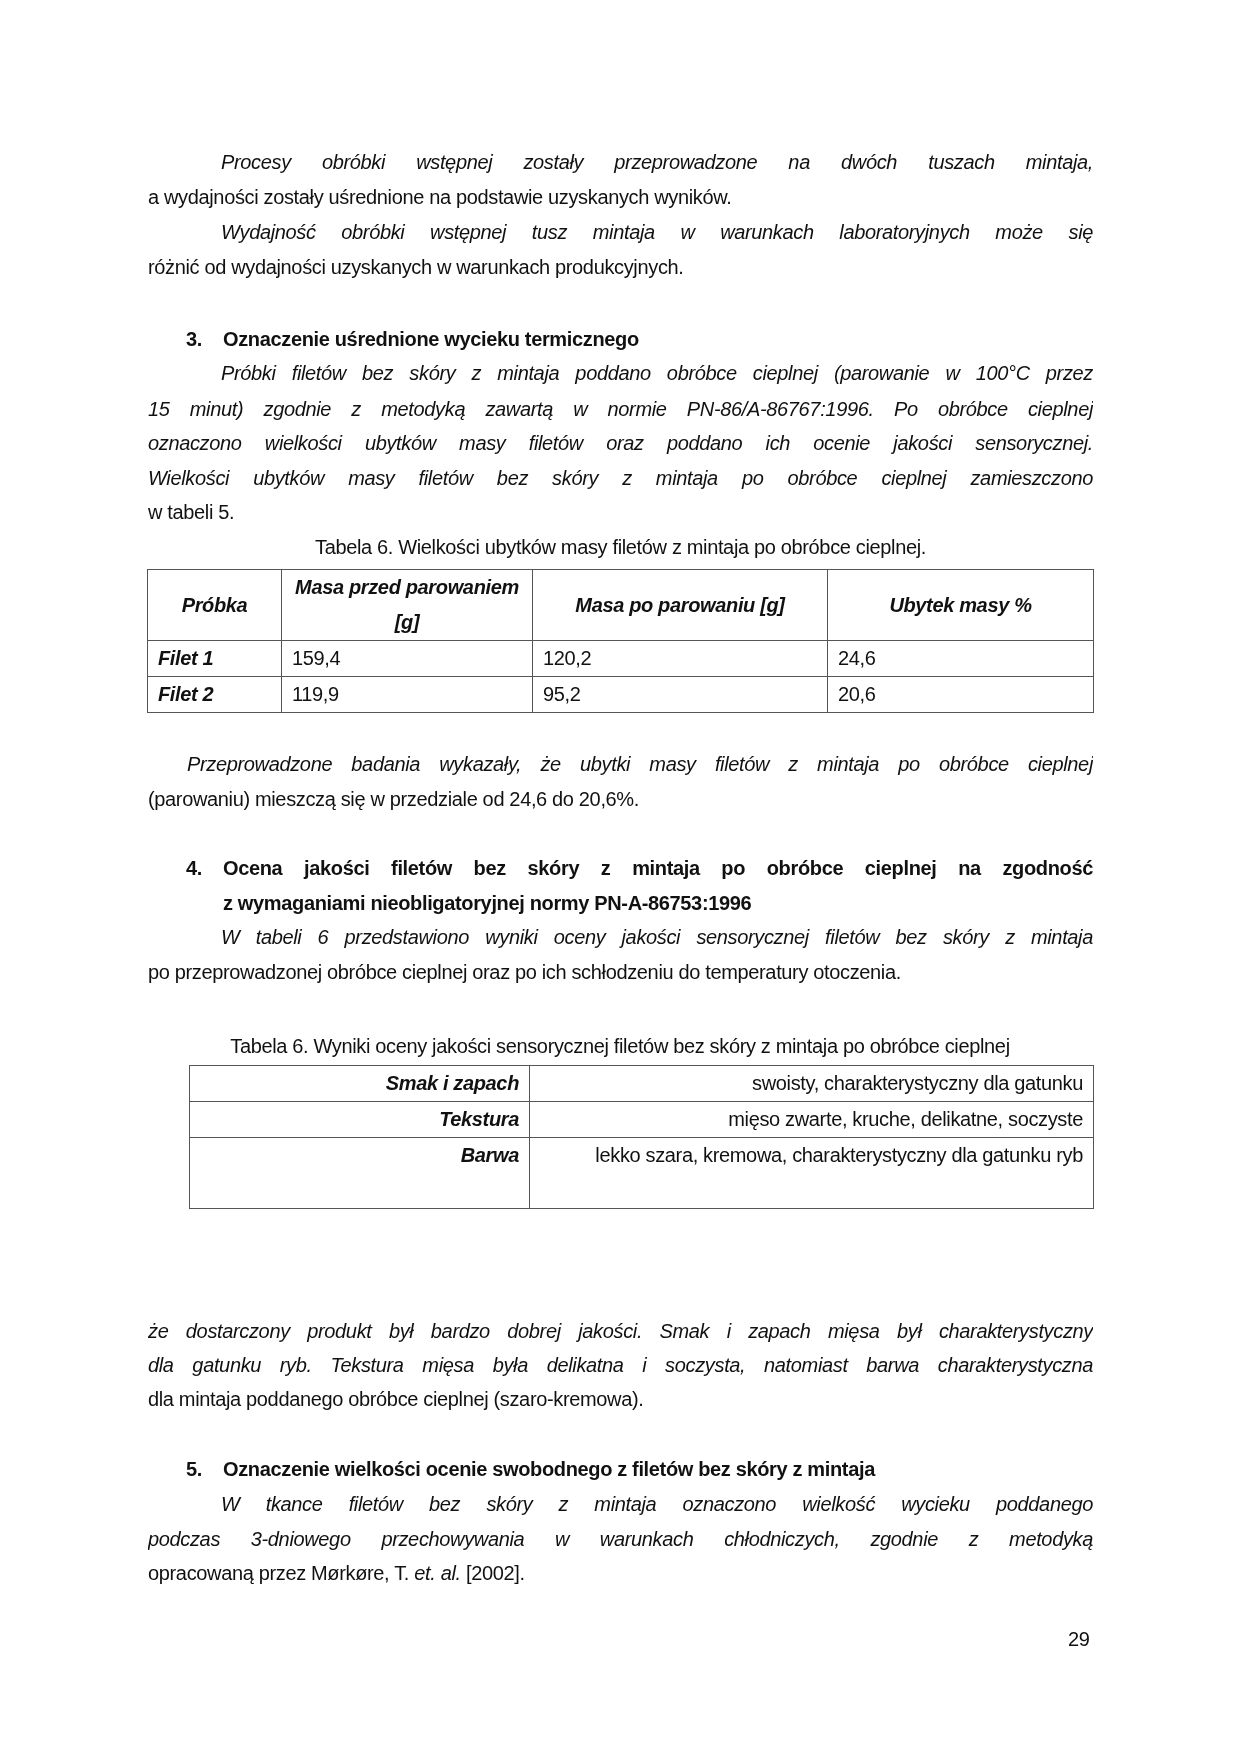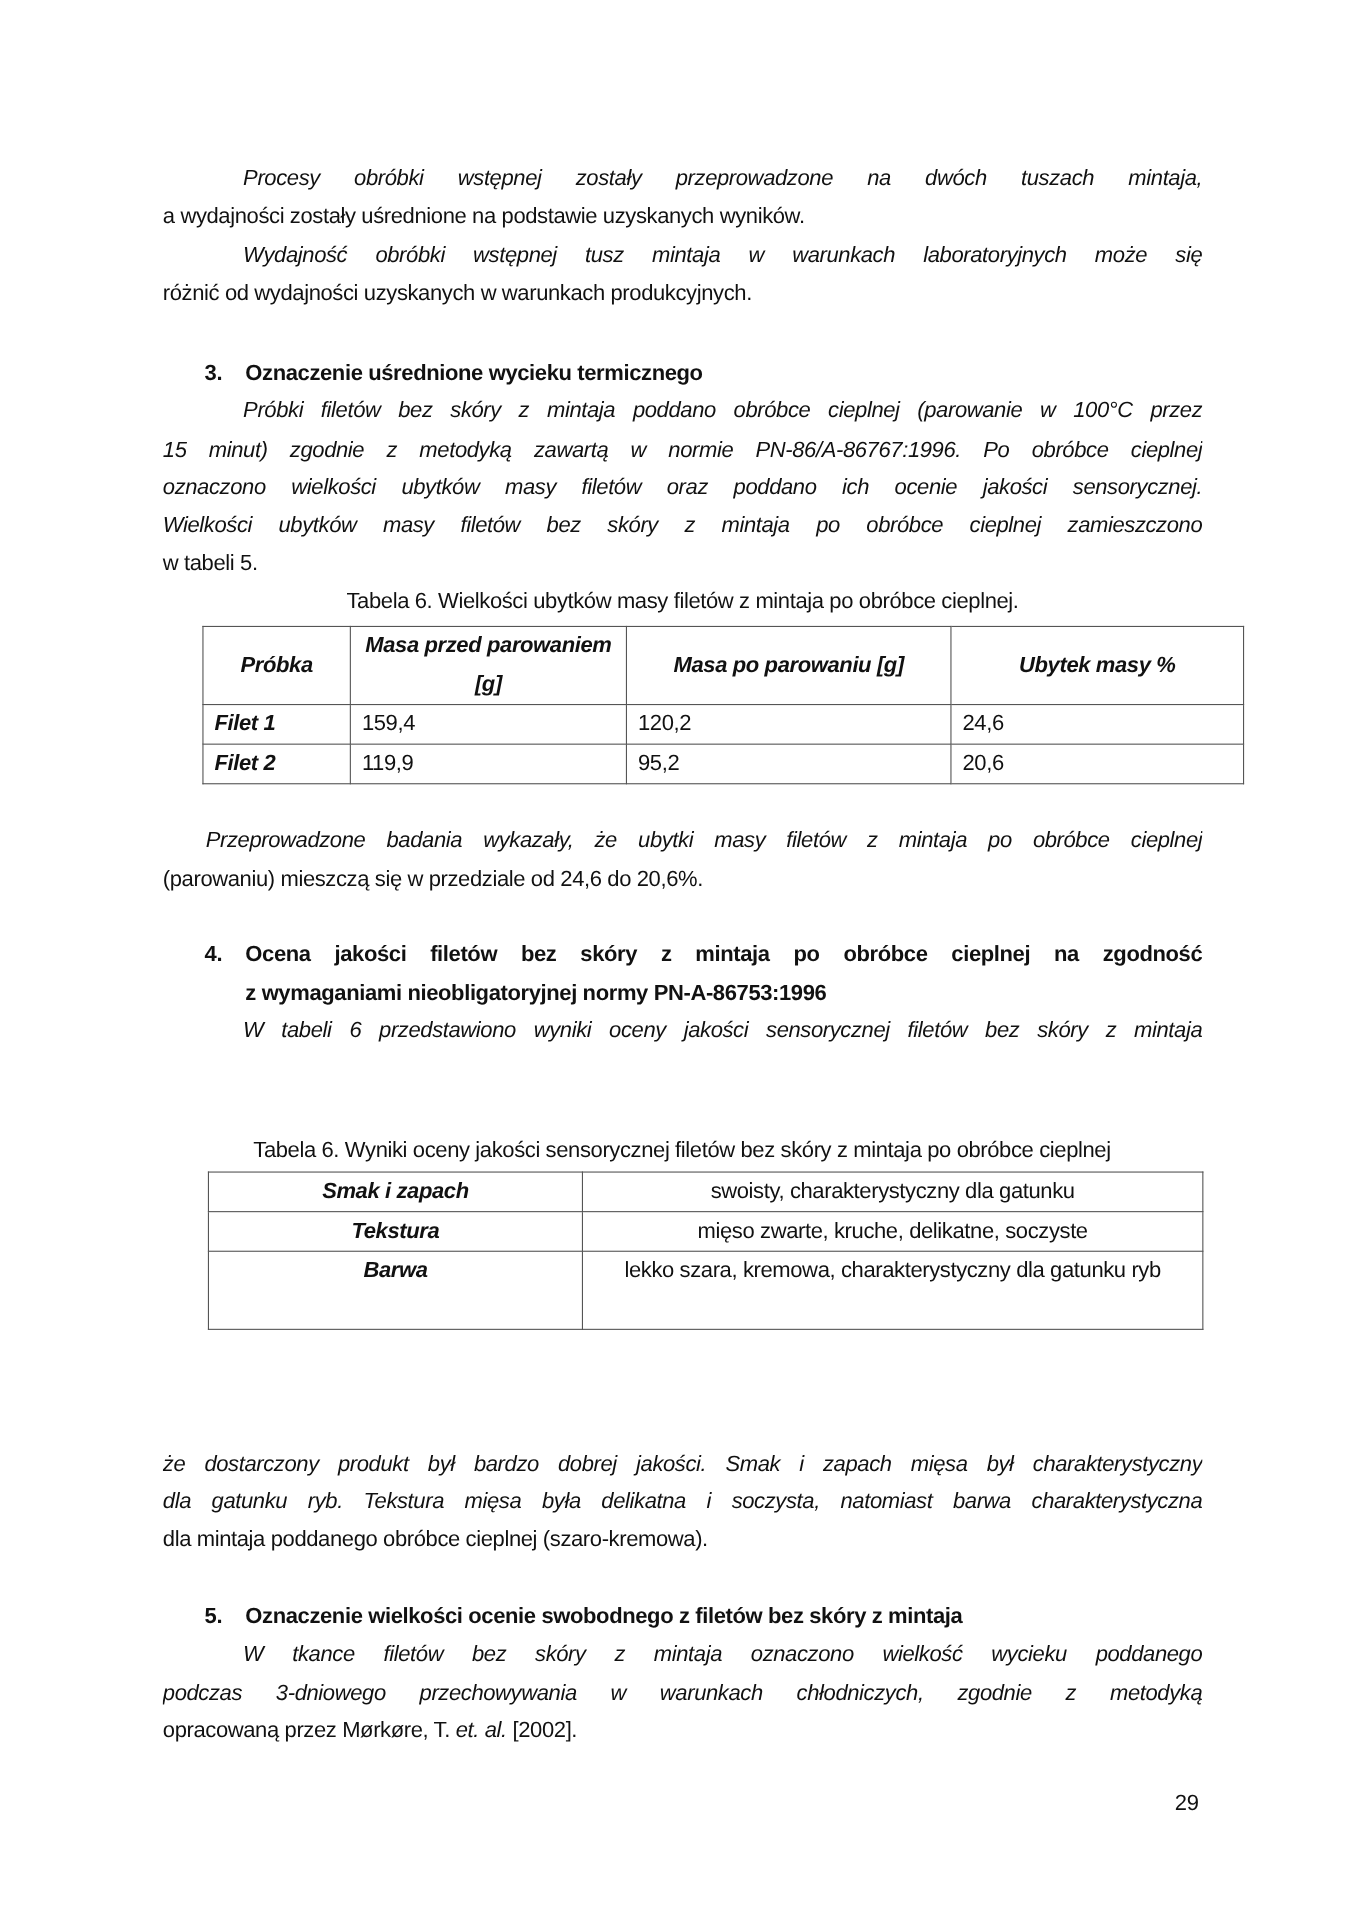--- a/index.html
+++ b/index.html
@@ -14,21 +14,21 @@
   .heading .num { position: absolute; left: 0; }
   .heading .txt { position: absolute; left: 37px; }
   .h-just { text-align: justify; text-align-last: justify; white-space: normal; overflow: hidden; }
   .caption { position: absolute; height: 35px; line-height: 35px; white-space: nowrap; text-align: center; }
   table { position: absolute; border-collapse: collapse; table-layout: fixed; }
   td, th { border: 1.5px solid #555; padding: 0 10px; font-size: 20px; line-height: 35px; }
   .t5 th { font-weight: bold; font-style: italic; text-align: center; }
   .t5 td { text-align: left; }
   .t5 td.rowlabel { font-weight: bold; font-style: italic; }
   .t6 th { font-weight: bold; font-style: italic; text-align: center; }
-  .t6 td { text-align: center; vertical-align: top; }
+  .t6 td { text-align: right; vertical-align: top; }
   .t6 td.rowlabel { font-weight: bold; font-style: italic; }
   .pagenum { position: absolute; left: 1068px; top: 1622px; line-height: 35px; }
   em { font-style: italic; }
 </style>
 </head>
 <body>
 
 <div class="page">
 
   <div class="line ind just" style="top:145px">Procesy obróbki wstępnej zostały przeprowadzone na dwóch tuszach mintaja,</div>
@@ -41,21 +41,21 @@
     <span class="num">3.</span>
     <span class="txt">Oznaczenie uśrednione wycieku termicznego</span>
   </div>
   <div class="line ind just" style="top:356px">Próbki filetów bez skóry z mintaja poddano obróbce cieplnej (parowanie w 100°C przez</div>
   <div class="line just" style="top:392px">15 minut) zgodnie z metodyką zawartą w normie PN-86/A-86767:1996. Po obróbce cieplnej</div>
   <div class="line just" style="top:426px">oznaczono wielkości ubytków masy filetów oraz poddano ich ocenie jakości sensorycznej.</div>
   <div class="line just" style="top:461px">Wielkości ubytków masy filetów bez skóry z mintaja po obróbce cieplnej zamieszczono</div>
   <div class="line" style="top:495px">w tabeli 5.</div>
 
   <div class="caption" style="left:148px; top:530px; width:945px;">Tabela 6. Wielkości ubytków masy filetów z mintaja po obróbce cieplnej.</div>
-  <table class="t5" style="left:147px; top:569px; width:946px;margin-left:37px;">
+  <table class="t5" style="left:147px; top:569px; width:946px;">
     <colgroup>
       <col style="width:134px">
         <col style="width:251px">
         <col style="width:295px">
         <col style="width:266px">
     </colgroup>
     <tbody>
         <tr style="height:71px">
       <th>Próbka</th>
       <th>Masa przed parowaniem [g]</th>
@@ -79,20 +79,21 @@
 
   <div class="line ind-small just" style="top:747px">Przeprowadzone badania wykazały, że ubytki masy filetów z mintaja po obróbce cieplnej</div>
   <div class="line" style="top:782px">(parowaniu) mieszczą się w przedziale od 24,6 do 20,6%.</div>
 
   <div class="heading" style="left:186px; top:851px; width:907px;">
     <span class="num">4.</span>
     <span class="txt h-just" style="width:870px;">Ocena jakości filetów bez skóry z mintaja po obróbce cieplnej na zgodność</span>
   </div>
   <div class="heading" style="left:223px; top:886px; width:870px;">z wymaganiami nieobligatoryjnej normy PN-A-86753:1996</div>
   <div class="line ind just" style="top:920px">W tabeli 6 przedstawiono wyniki oceny jakości sensorycznej filetów bez skóry z mintaja</div>
+  <div class="line" style="top:955px">po przeprowadzonej obróbce cieplnej oraz po ich schłodzeniu do temperatury otoczenia.</div>
 
   <div class="caption" style="left:140px; top:1029px; width:960px;">Tabela 6. Wyniki oceny jakości sensorycznej filetów bez skóry z mintaja po obróbce cieplnej</div>
   <table class="t6" style="left:189px; top:1065px; width:904px;">
     <colgroup>
       <col style="width:340px">
         <col style="width:564px">
     </colgroup>
     <tbody>
     <tr style="height:36px">
       <td class="rowlabel">Smak i zapach</td>

